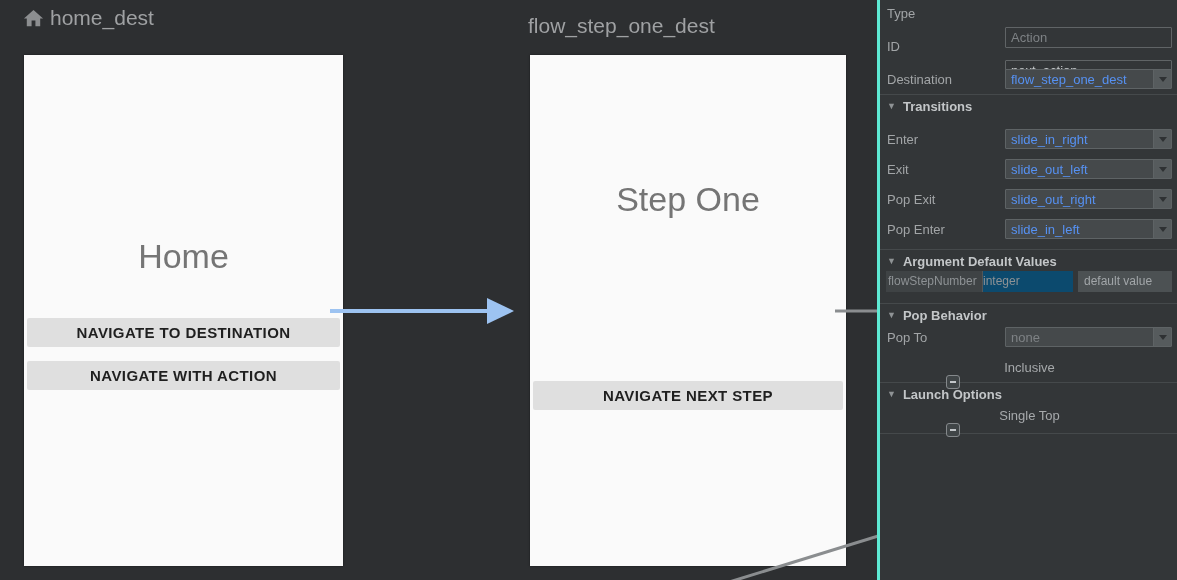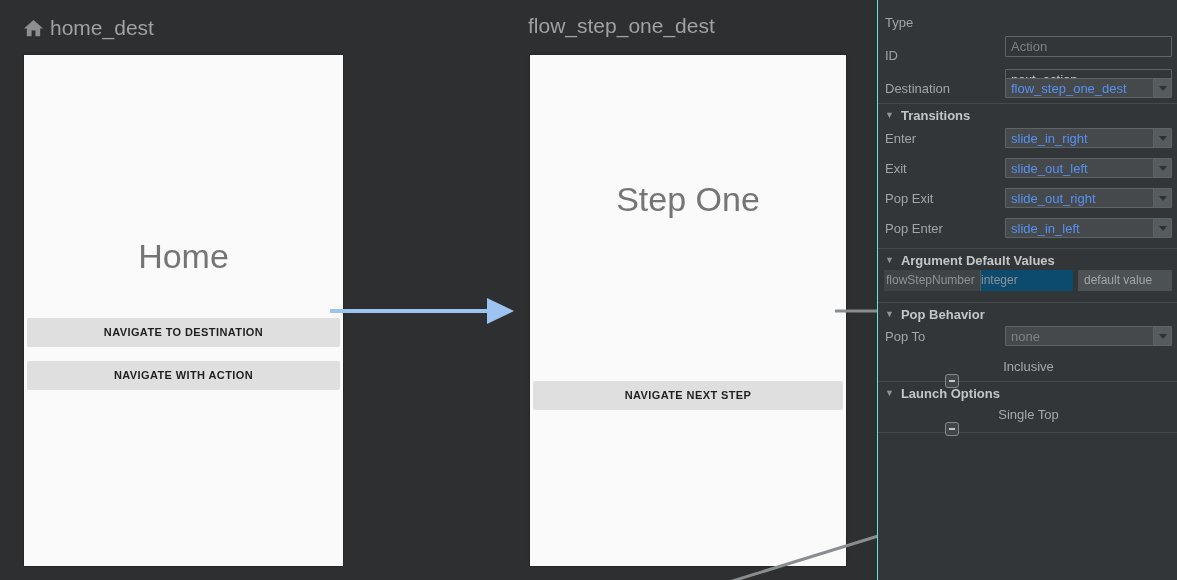--- a/index.html
+++ b/index.html
@@ -3,47 +3,47 @@
 <meta charset="utf-8">
 <style>
   * { margin:0; padding:0; box-sizing:border-box; }
   html,body { width:1177px; height:580px; overflow:hidden;
     font-family:"Liberation Sans", sans-serif; background:#2d2f31; }
 
   
   .canvas { position:absolute; left:0; top:0; width:877px; height:580px; background:#2d2f31; }
   .dest-title { position:absolute; display:flex; align-items:center; gap:5px;
     color:#9fa1a3; font-size:21px; line-height:26px; }
-  .dest-title.home { left:22px; top:15px; }
+  .dest-title.home { left:22px; top:5px; }
   .dest-title.flow { left:528px; top:13px; }
   .home-ic { width:23px; height:23px; fill:#8c8e90; }
 
   .card { position:absolute; top:55px; height:511px; background:#fafafa;
     box-shadow:0 0 2px rgba(0,0,0,0.5); }
   .card.home { left:24px; width:319px; }
   .card.flow { left:530px; width:316px; }
 
   .screen-title { position:absolute; left:0; right:0; text-align:center;
     color:#757575; font-size:34px; }
   .card.home .screen-title { top:182px; }
   .card.flow .screen-title { top:125px; }
 
   .pbtn { position:absolute; left:3px; right:3px; height:29px; background:#dfdfdf;
     border:none; border-radius:2px; color:#1f1f1f; font-family:inherit;
-    font-size:11px; font-weight:700; letter-spacing:0.4px; text-align:center;
+    font-size:15px; font-weight:700; letter-spacing:0.4px; text-align:center;
     line-height:29px; }
   .pbtn.b1 { top:263px; } .pbtn.b2 { top:306px; } .pbtn.b3 { top:326px; }
 
   .edges { position:absolute; left:0; top:0; width:877px; height:580px; z-index:5;
     pointer-events:none; }
 
   
   .panel { position:absolute; left:877px; top:0; width:300px; height:580px;
-    background:#333638; border-left:1px solid #5eead4; color:#a6a9ab;
-    font-size:13px; padding-top:12px; }
+    background:#333638; border-left:3px solid #5eead4; color:#a6a9ab;
+    font-size:13px; padding-top:3px; }
   .prow { display:flex; align-items:center; height:20px; margin:0 5px 0 7px; }
   .prow .lbl { flex:1; color:#a2a5a7; }
   .control { width:167px; display:flex; align-items:center; }
   .gap13 { margin-bottom:13px; }
 
   .textfield { width:167px; height:21px; background:transparent;
     border:1px solid #606466; color:#c6c9cb; font:inherit; font-size:13px;
     padding:0 5px; border-radius:1px;margin-top:48px; }
   .textfield::placeholder { color:#7e8285; opacity:1; }
 
@@ -76,21 +76,21 @@
   .argrow .c3 { width:94px; background:#4c5153; color:#a2a6a9; padding-left:6px;
     overflow:hidden; white-space:nowrap; margin-left:5px; }
 
   .cbrow { display:flex; align-items:center; height:15px; margin:0 5px 0 7px;flex-direction:column; }
   .cbrow.inc { margin-top:13px; } .cbrow.st { margin-top:5px; }
   .checkbox { width:14px; height:14px; background:#404547; border:1px solid #85898c;
     border-radius:3px; position:relative; }
   .checkbox::after { content:""; position:absolute; left:3px; right:3px; top:5px;
     height:2px; background:#c2c6c9; }
 
-  .mt2 { margin-top:4px; } .mt3 { margin-top:3px; }
+  .mt2 { margin-top:14px; } .mt3 { margin-top:3px; }
 </style>
 </head>
 <body>
 
 <div class="canvas">
 
   <div class="dest-title home">
     <svg class="home-ic" viewBox="0 0 24 24">
       <path d="M10 20v-6h4v6h5v-8h3L12 3 2 12h3v8z"></path>
     </svg>

